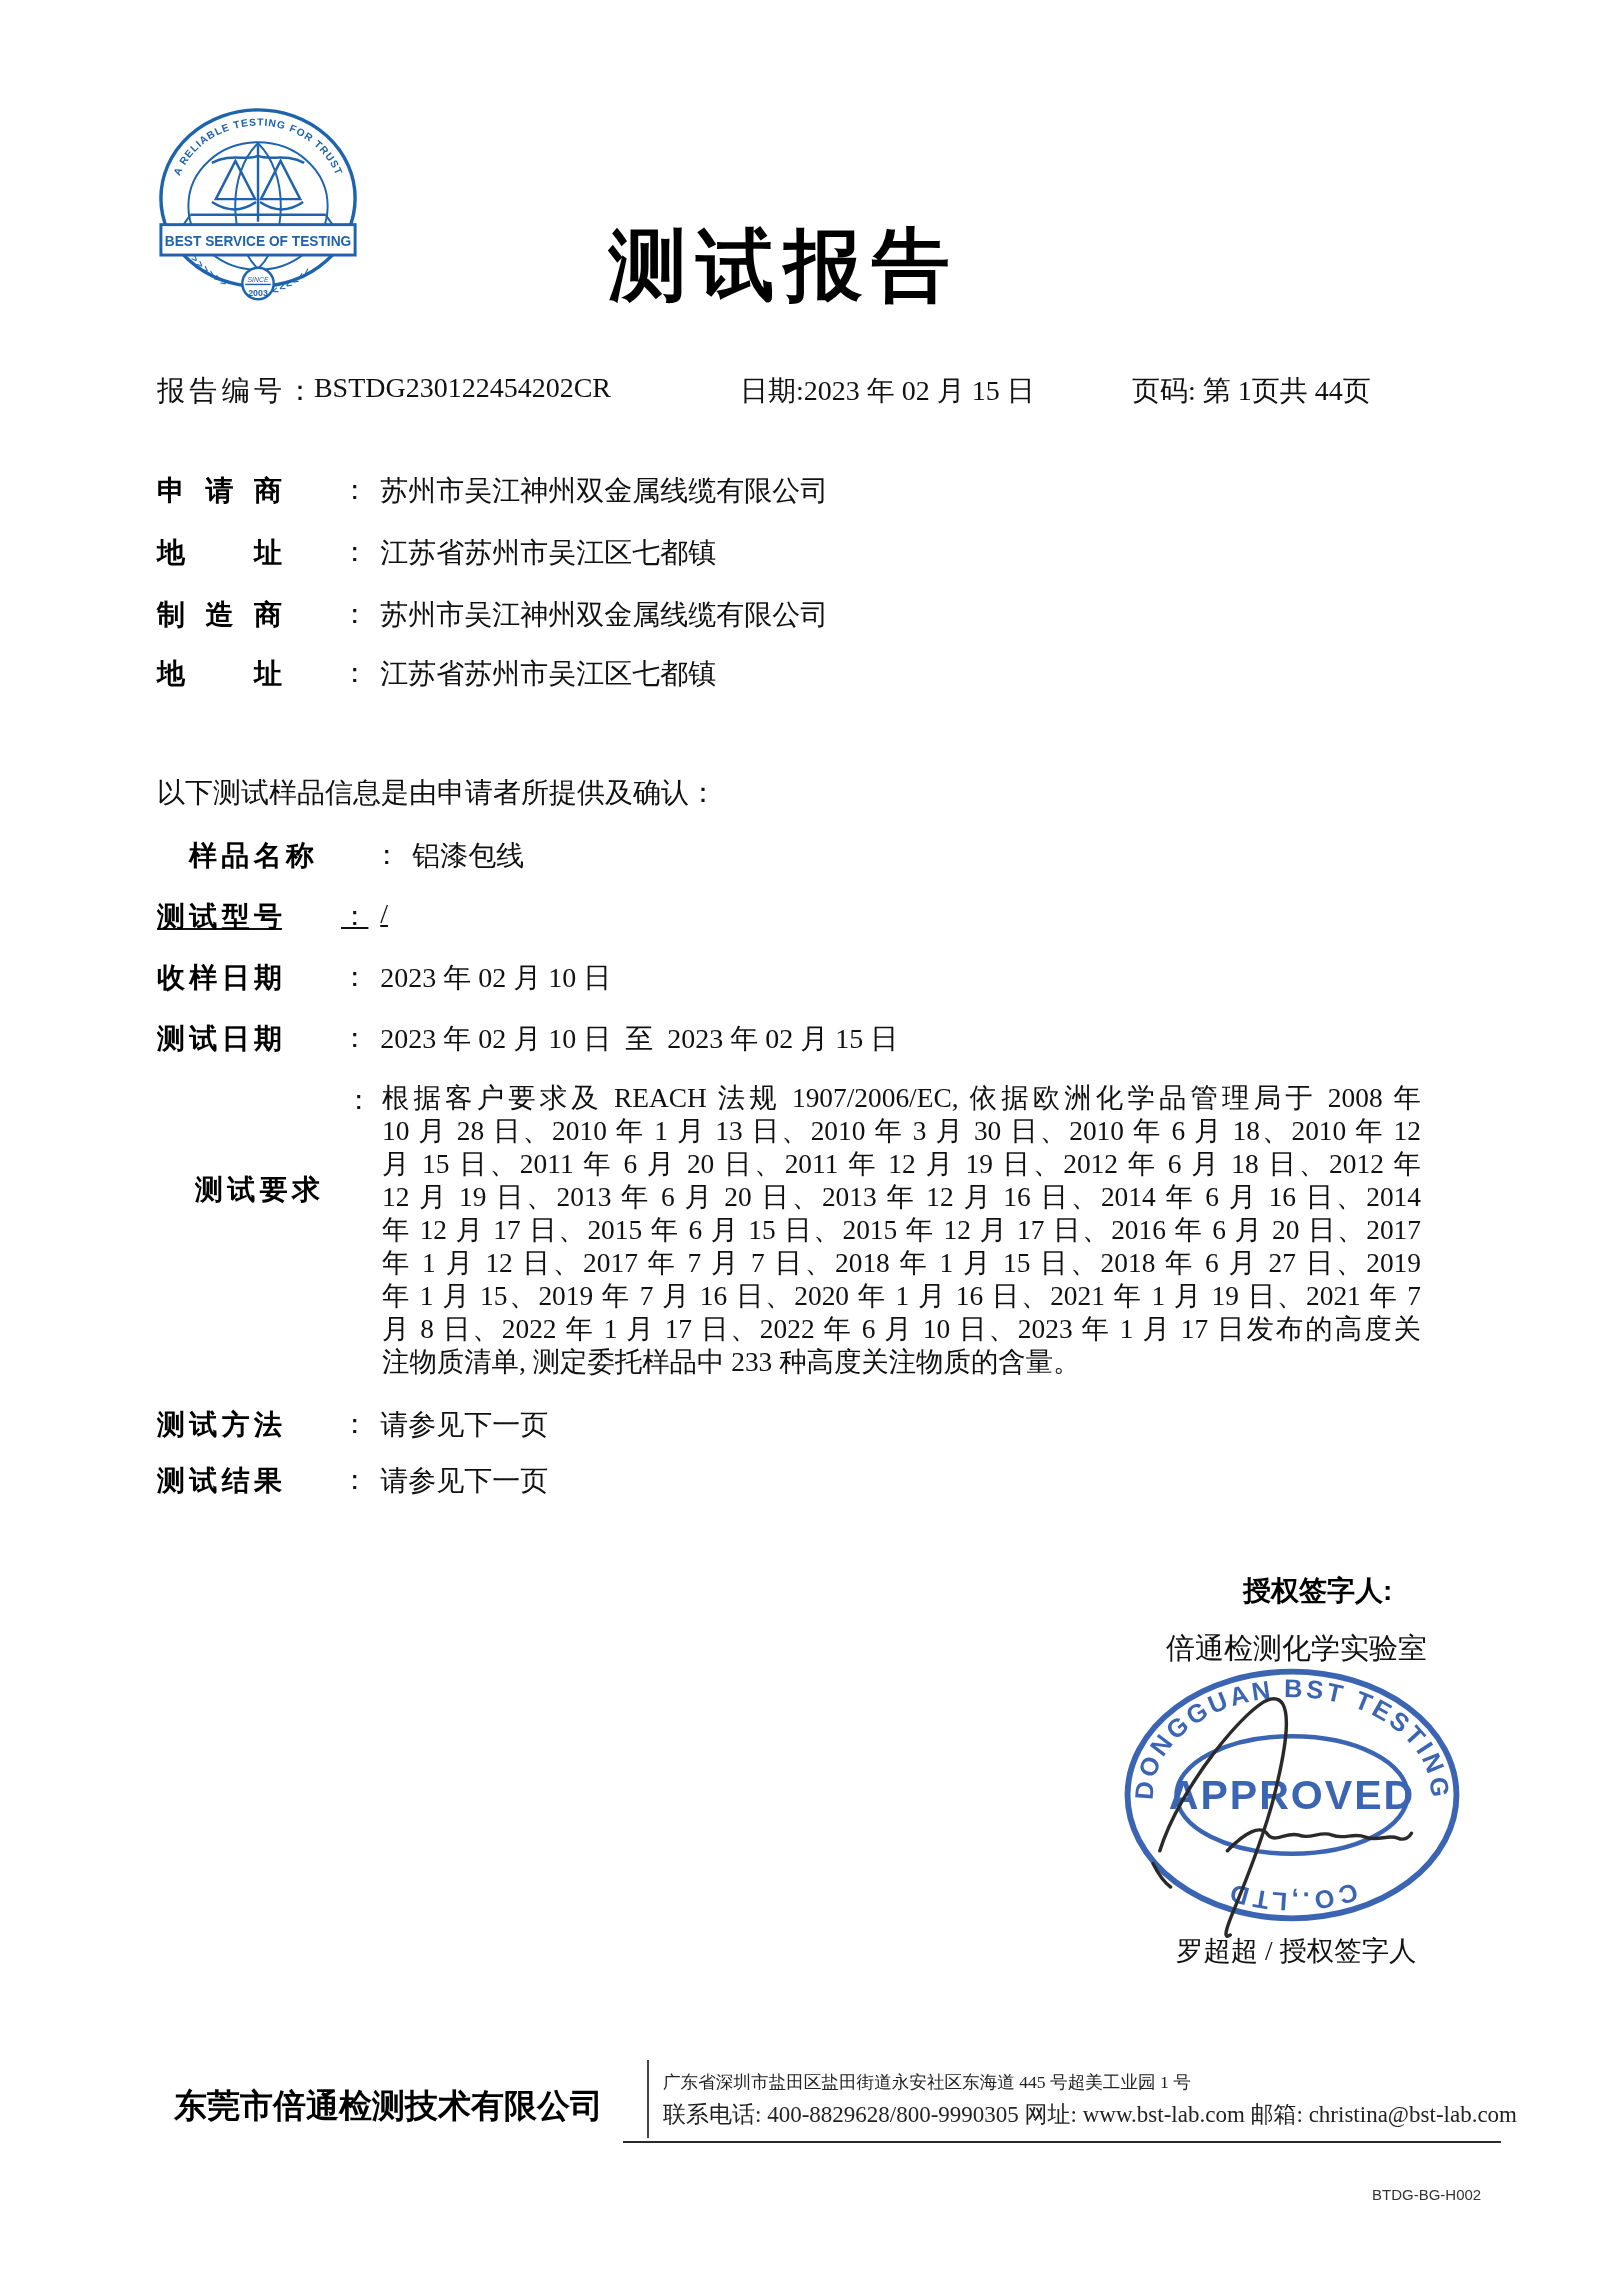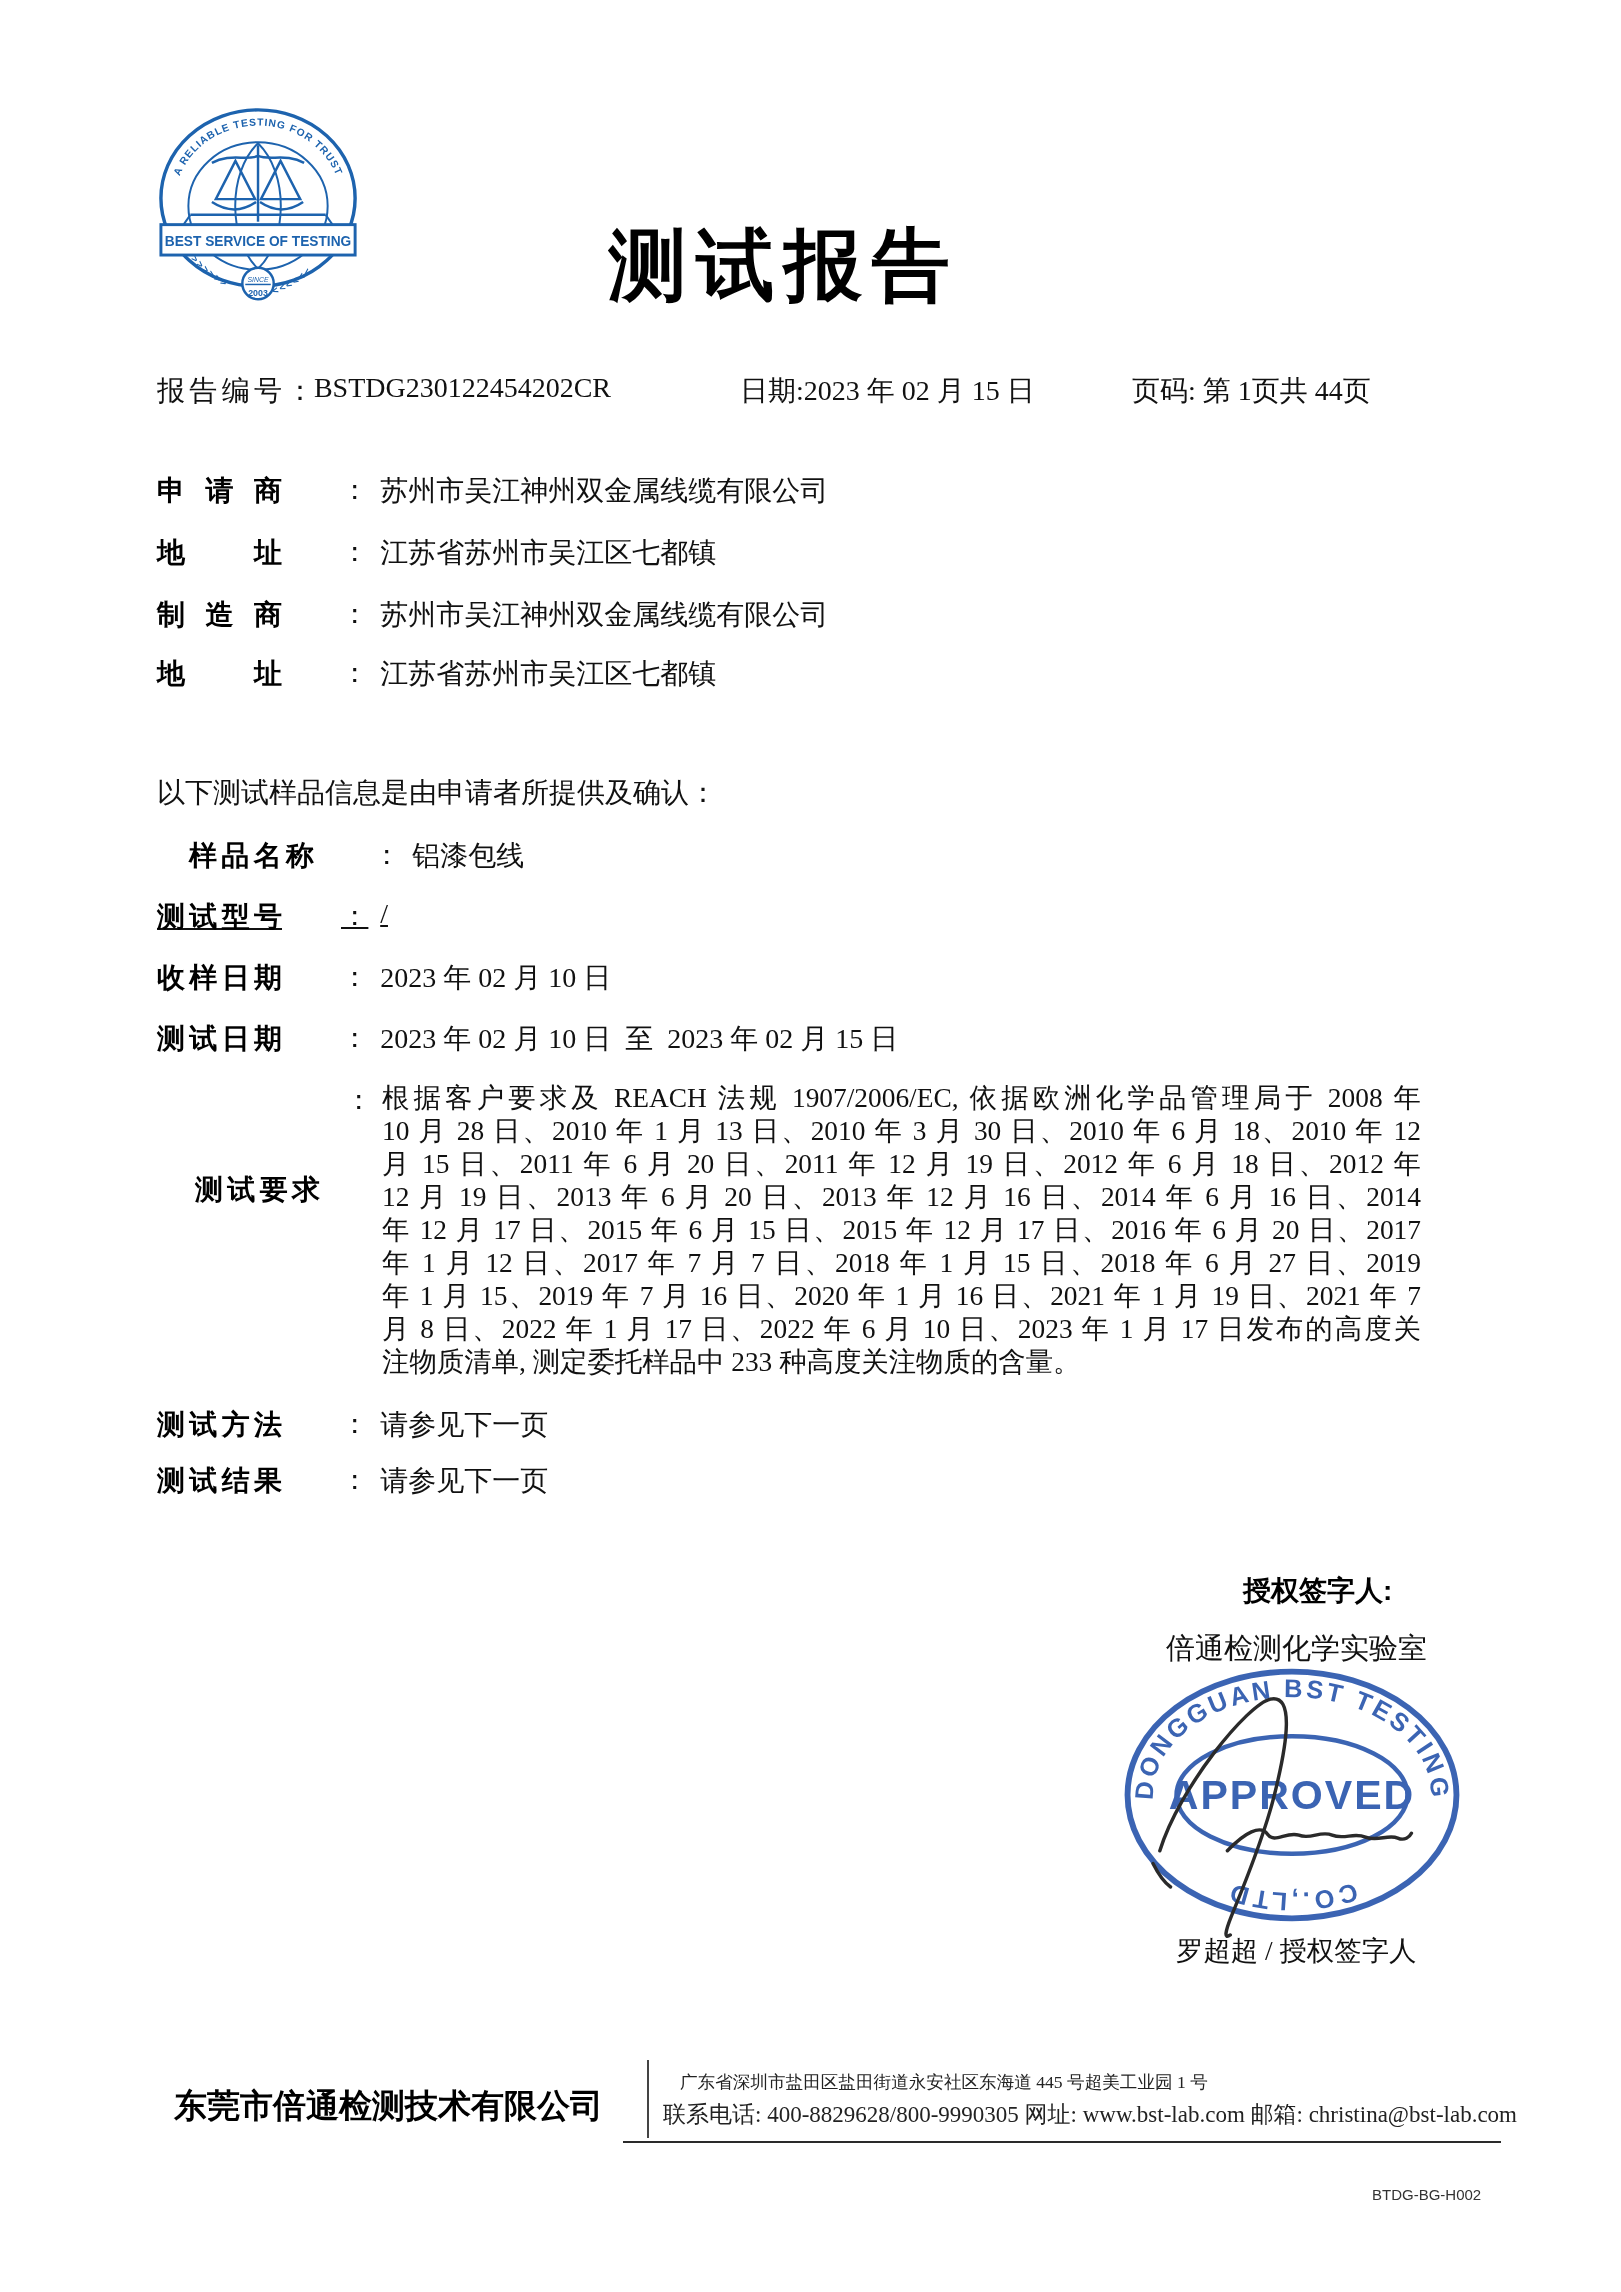--- a/index.html
+++ b/index.html
@@ -24,21 +24,21 @@
   .req-line.last{text-align-last:left;}
   
   .sig-head{left:1243px;top:1572px;font-family:"Liberation Sans","DejaVu Sans",sans-serif;
             font-weight:bold;font-size:28px;color:#000;}
   .sig-lab{left:1166px;top:1629px;font-size:29px;}
   .sig-name{left:1176px;top:1933px;font-size:27.4px;}
   
   .disclaimer{left:45px;top:2045px;width:1576px;text-align:center;font-size:18.6px;color:#222;}
   .f-company{left:174px;top:2084px;font-family:"Liberation Sans","DejaVu Sans",sans-serif;
              font-weight:bold;font-size:33px;color:#000;}
-  .f-addr1{left:663px;top:2070px;font-size:17.6px;color:#222;margin-left:17px;}
+  .f-addr1{left:663px;top:2070px;font-size:17.6px;color:#222;}
   .f-addr2{left:663px;top:2099px;font-size:23px;color:#222;}
   .f-div{left:647px;top:2060px;height:78px;width:0;border-left:2px solid #444;}
   .f-hr{left:623px;top:2141px;width:878px;border-top:2.9px solid #2a2a2a;height:0;}
   .doc-code{left:1372px;top:2186px;font-family:"Liberation Sans","DejaVu Sans",sans-serif;
             font-size:15px;color:#333;}
   svg text{font-family:"Liberation Sans","DejaVu Sans",sans-serif;}
 </style>
 </head>
 <body>
 

